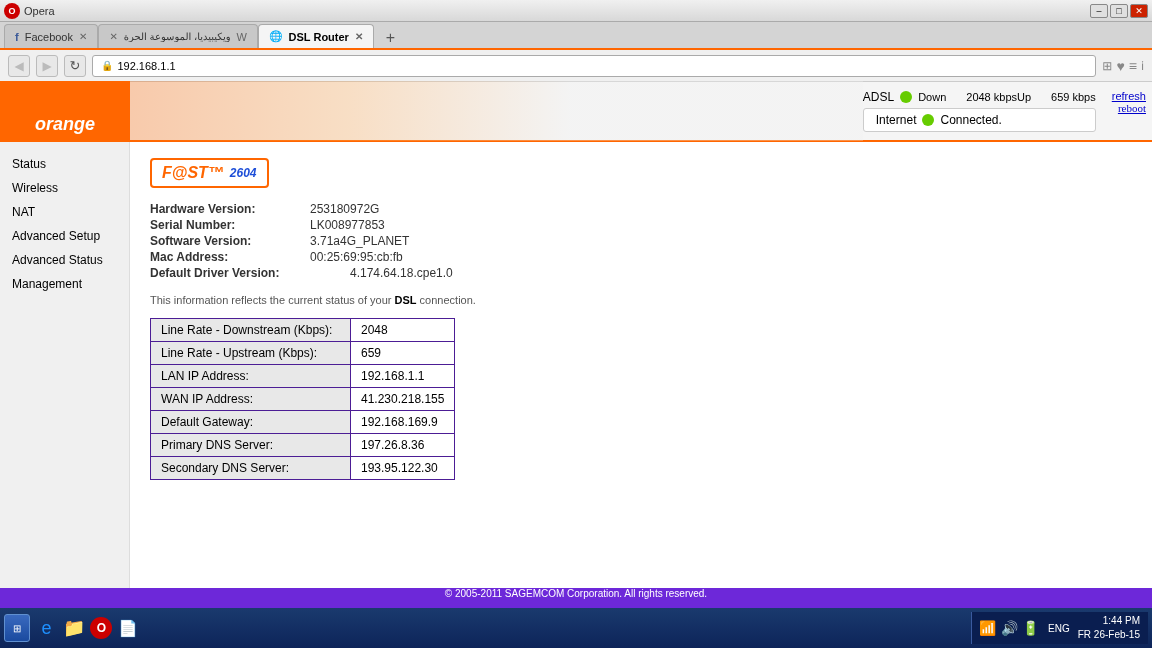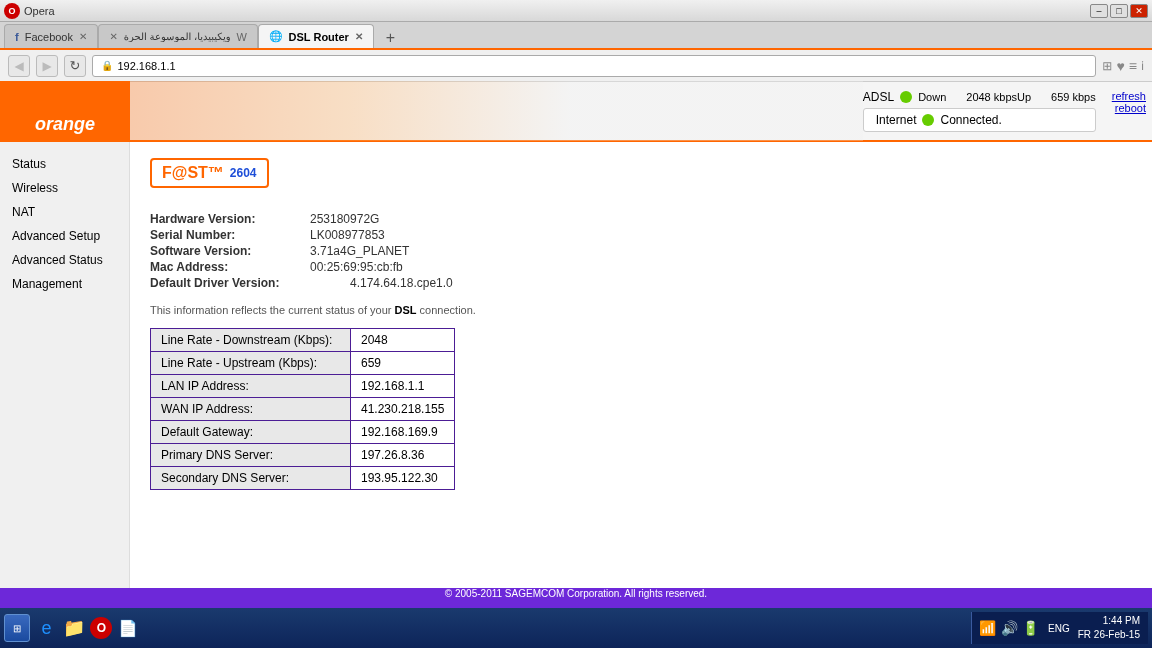--- a/index.html
+++ b/index.html
@@ -55,21 +55,21 @@
     .page-layout { display: flex; flex: 1; }
 
     
     .sidebar { width: 130px; background: #f0f0f0; padding: 10px 0; border-right: 1px solid #ddd; }
     .nav-item { padding: 5px 12px; font-size: 12px; color: #000; cursor: pointer; }
 
     
     .main-content { flex: 1; padding: 16px 20px; background: white; }
 
     
-    .device-title { display: inline-flex; align-items: center; background: white; border: 2px solid #ff6600; border-radius: 4px; padding: 4px 10px; margin-bottom: 24px; }
+    .device-title { display: inline-flex; align-items: center; background: white; border: 2px solid #ff6600; border-radius: 4px; padding: 4px 10px; margin-bottom: 14px; font-style: italic; }
     .device-name { color: #ff6600; font-size: 16px; font-weight: bold; }
 
     
     .info-grid { margin-bottom: 14px; }
     .info-row { display: flex; margin-bottom: 2px; }
     .info-label { width: 160px; font-size: 12px; color: #333; font-weight: bold; }
     .info-value { font-size: 12px; color: #333; }
 
     
     .desc-text { font-size: 11px; color: #555; margin-bottom: 12px; }
@@ -172,21 +172,21 @@
             </div>
           </div>
           <div class="internet-status">
             <span>Internet</span>
             <div class="status-dot"></div>
             <span>Connected.</span>
           </div>
         </div>
         <div class="action-links">
           <a href="#" style="color:#0000cc; font-size:11px;">refresh</a>
-          <a href="#" style="color:#0000cc; font-size:11px;">reboot</a>
+          <a href="#" style="color:#0000cc; font-size:11px;font-family:Liberation Serif, serif;">reboot</a>
         </div>
       </div>
     </div>
 
     <div class="page-layout">
 
       <div class="sidebar">
         <div class="nav-item">
           <span>Status</span>
         </div>

